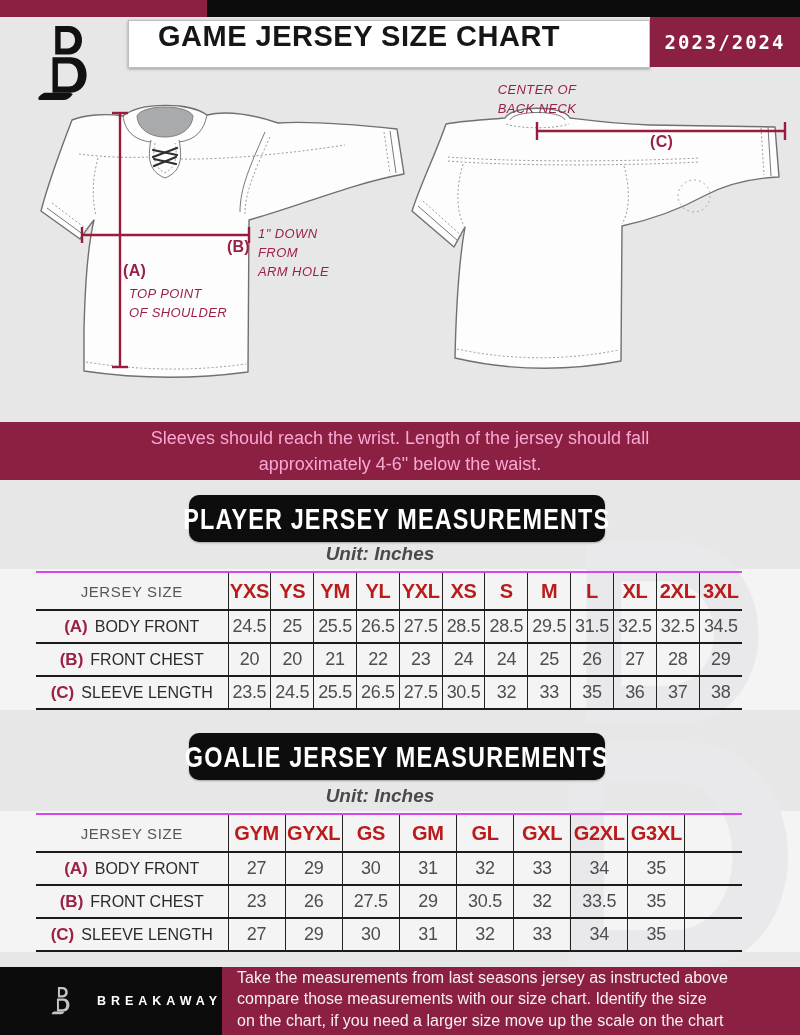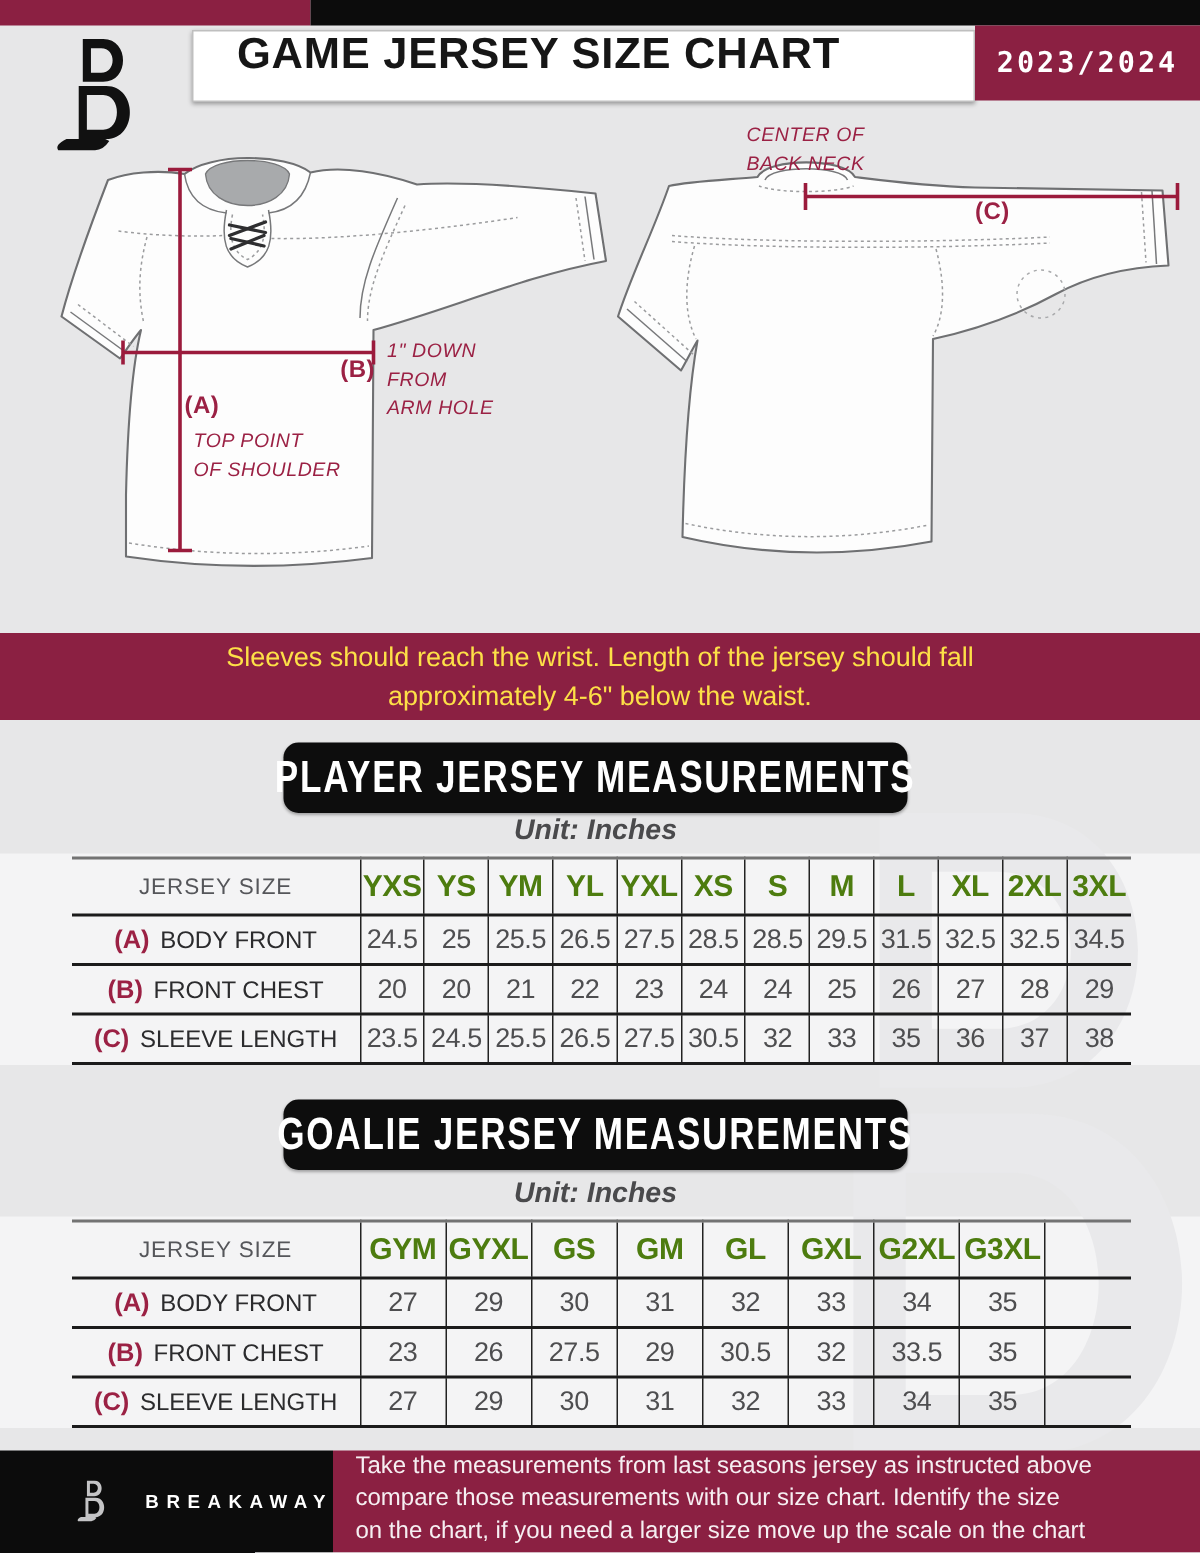--- a/index.html
+++ b/index.html
@@ -38,47 +38,47 @@
         letter-spacing:.4px;white-space:pre-line;}
   .anno-key{position:absolute;color:var(--maroon-text);font-style:normal;font-weight:700;font-size:16px;letter-spacing:.3px;}
   .neck-note{left:470px;top:1px;width:134px;text-align:center;}
   .c-key{left:650px;top:53px;}
   .b-key{left:214px;top:158px;width:36px;text-align:right;}
   .b-note{left:258px;top:145px;}
   .a-key{left:123px;top:182px;}
   .a-note{left:129px;top:205px;}
 
   
-  .notice{left:0;top:422px;width:800px;height:58px;background:var(--maroon);color:#fde047;
+  .notice{left:0;top:422px;width:800px;height:58px;background:var(--maroon);color:#f9a8d4;
           display:flex;align-items:center;justify-content:center;text-align:center;
           font-size:18px;line-height:1.45;white-space:pre-line;}
 
   
   .section-banner{left:189px;width:416px;height:47px;background:var(--banner-black);border-radius:10px;
                   color:#fff;display:flex;align-items:center;justify-content:center;box-shadow:0 1px 2px rgba(0,0,0,.3);}
   .section-banner span{display:inline-block;transform:scaleX(.78);font-weight:700;font-size:30px;
                        letter-spacing:1.5px;white-space:nowrap;}
   .banner-player{top:495px;}
   .banner-goalie{top:733px;}
-  .unit-label{left:189px;width:416px;text-align:center;font-style:italic;font-weight:600;
+  .unit-label{left:172px;width:416px;text-align:center;font-style:italic;font-weight:600;
               font-size:19px;color:#4a4a4c;}
   .unit-player{top:543px;}
   .unit-goalie{top:785px;}
 
   
-  table.size-table{position:absolute;left:48px;width:706px;border-collapse:collapse;table-layout:fixed;
-                   z-index:3;border-top:2px solid #737373;}
+  table.size-table{position:absolute;left:36px;width:706px;border-collapse:collapse;table-layout:fixed;
+                   z-index:3;border-top:2px solid #d946ef;}
   .tbl-player{top:571px;}
   .tbl-goalie{top:813px;}
   table.size-table tr{border-bottom:2px solid #1b1b1b;}
   table.size-table th,table.size-table td{padding:0;text-align:center;vertical-align:middle;font-weight:400;}
   table.size-table thead tr{height:38px;}
   table.size-table tbody tr{height:33px;}
   table.size-table th.corner{font-size:15px;color:#55565a;letter-spacing:.6px;}
-  table.size-table thead th.size-col{border-left:1.7px solid #222;font-size:20px;font-weight:700;color:#4d7c0f;letter-spacing:-0.3px;}
+  table.size-table thead th.size-col{border-left:1.7px solid #222;font-size:20px;font-weight:700;color:#b91c1c;letter-spacing:-0.3px;}
   table.size-table td{border-left:1.7px solid #222;font-size:18px;color:#4e4e50;letter-spacing:-0.3px;}
   table.size-table tr>*:last-child{border-right:0;}
   table.size-table th.rowlabel{font-size:16px;color:#2b2b2d;white-space:nowrap;}
   table.size-table th.rowlabel .key{color:var(--maroon-text);font-weight:700;font-size:17px;margin-right:7px;}
 
   
   .footer-black{left:0;top:967px;width:222px;height:68px;background:#0c0c0c;display:flex;align-items:center;
                 padding-left:48px;gap:14px;}
   .footer-black .logo{width:34px;color:#c4c4c6;}
   .footer-brand{color:#fff;font-weight:700;font-size:12.5px;letter-spacing:5px;padding-left:10px;}

